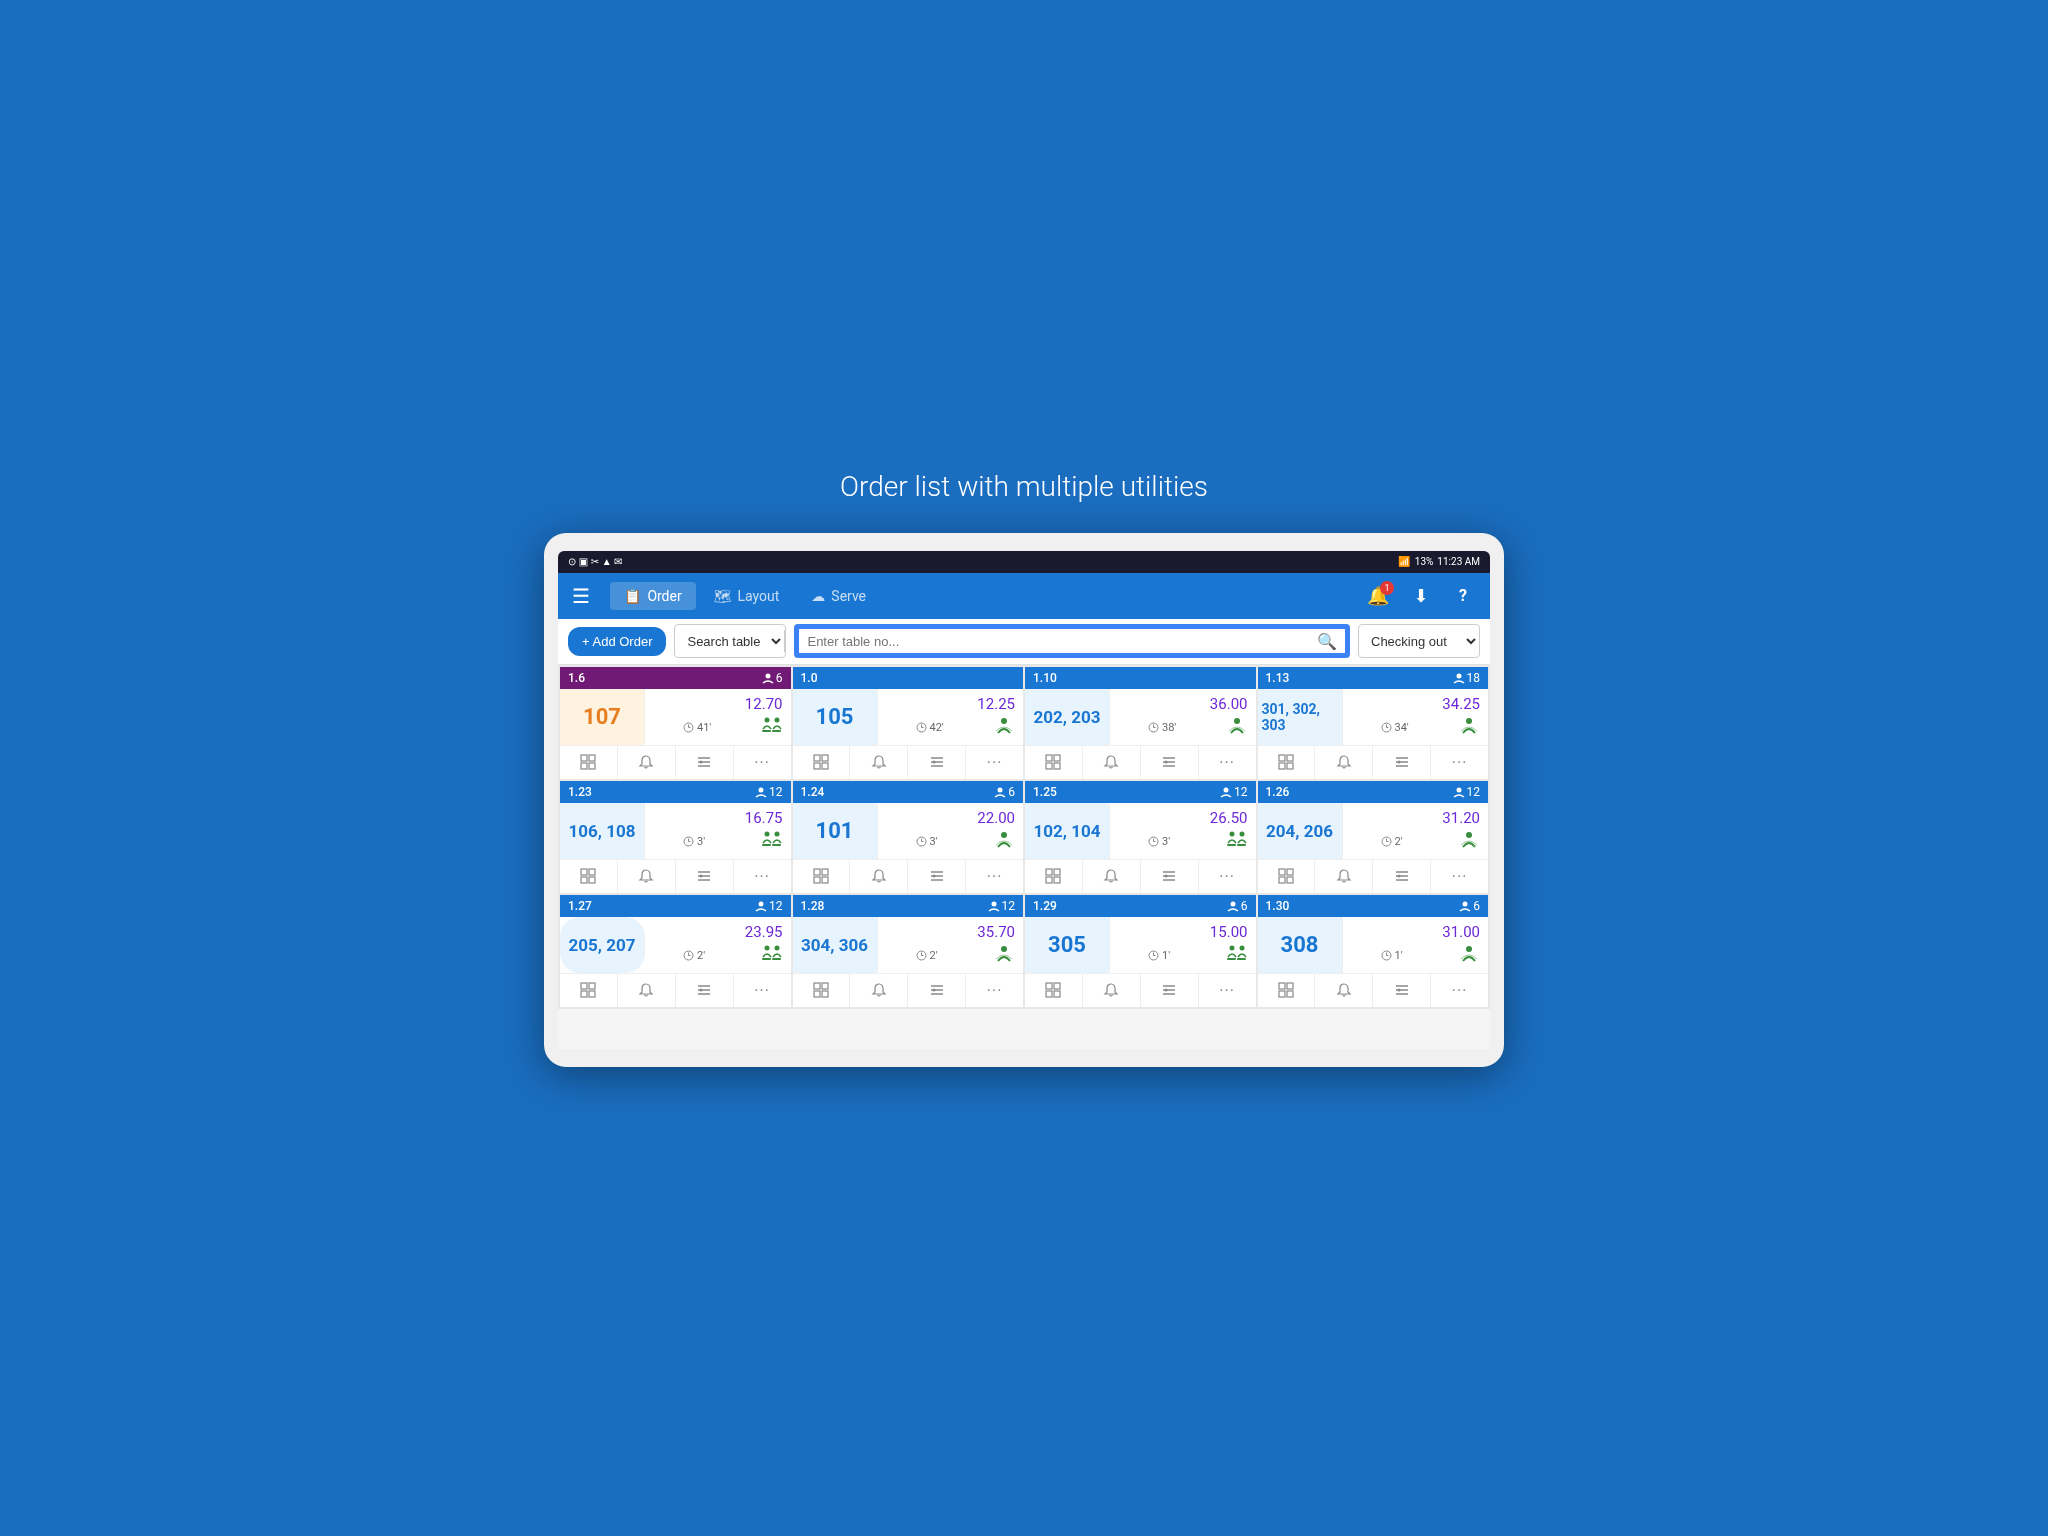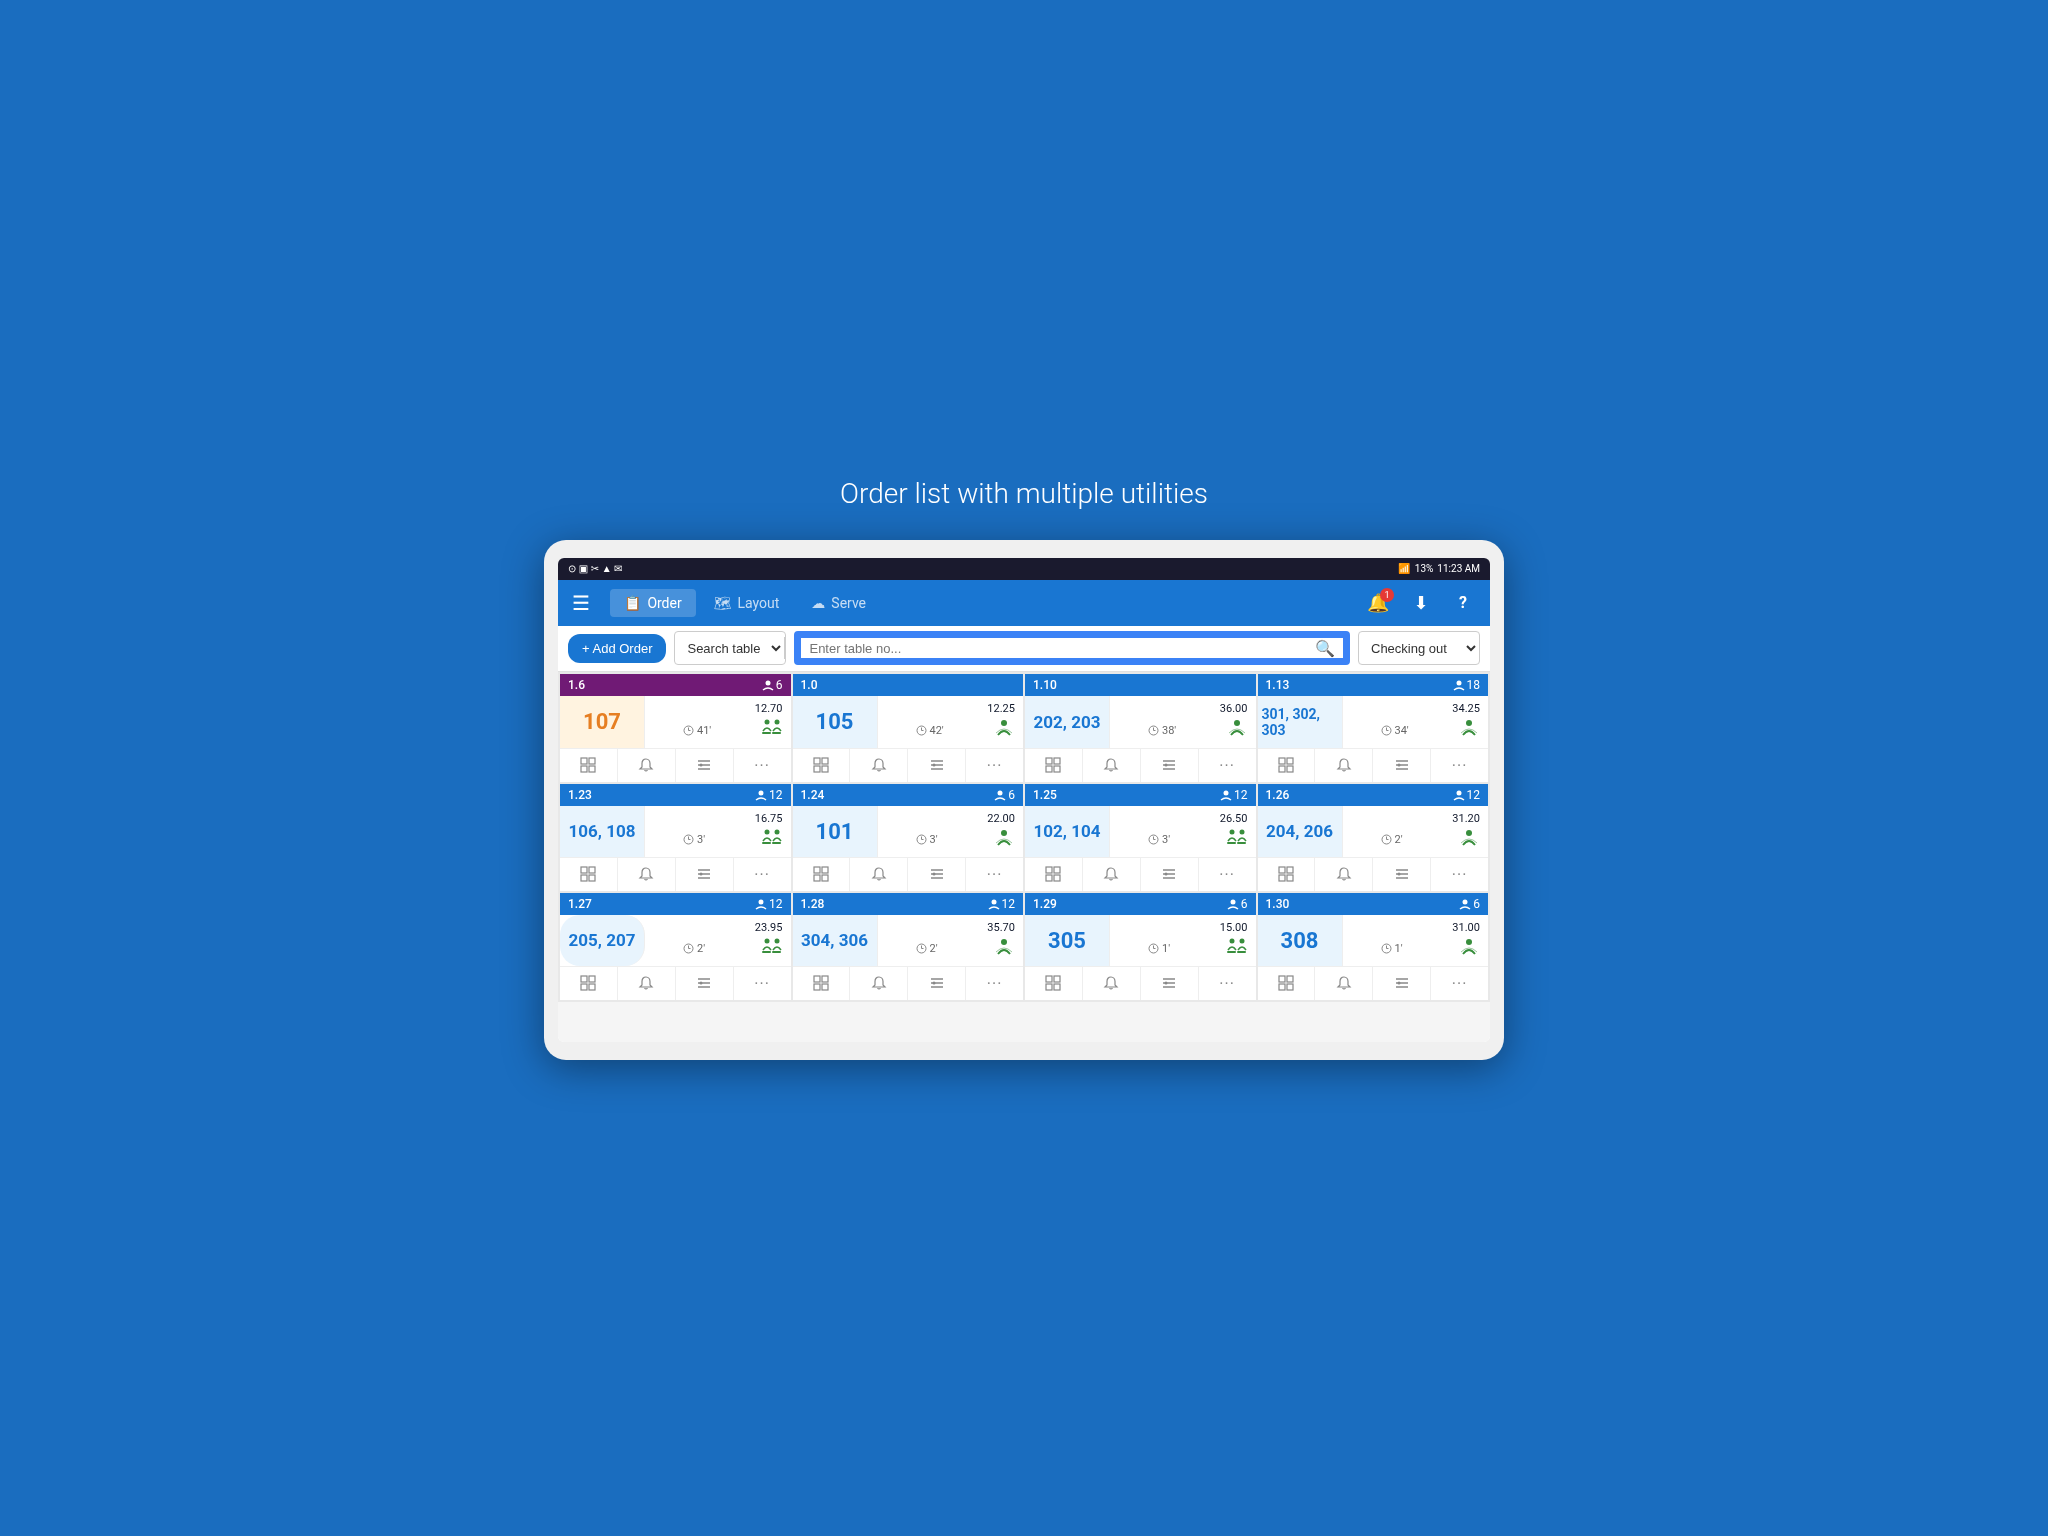--- a/index.html
+++ b/index.html
@@ -214,22 +214,22 @@
     }
     .order-info-cell {
       flex: 1;
       display: flex;
       flex-direction: column;
       justify-content: center;
       padding: 6px 8px;
       gap: 4px;
     }
     .order-amount {
-      font-size: 11px;
-      color: #0f172a;
+      font-size: 15px;
+      color: #6d28d9;
       text-align: right;
     }
     .order-meta {
       display: flex;
       align-items: center;
       justify-content: space-between;
     }
     .order-time {
       font-size: 11px;
       color: #666;
@@ -314,21 +314,21 @@
     <div class="toolbar">
       <button class="btn-add-order">+ Add Order</button>
 
       <div class="search-table-wrapper">
         <select class="search-table-select">
           <option>Search table</option>
         </select>
         <span class="search-table-divider"></span>
       </div>
 
-      <div style="display:flex;align-items:center;flex:1;border:7px solid #3b82f6;border-radius:4px;height:34px;overflow:hidden;">
+      <div style="display:flex;align-items:center;flex:1;border:5px solid #3b82f6;border-radius:4px;height:34px;overflow:hidden;">
         <input class="table-search-input" style="border: none; height: 100%; flex: 1 1 0%; padding: 0px 8px; font-size: 13px; outline: none; color: rgb(170, 170, 170);" placeholder="Enter table no...">
         <button class="search-icon-btn">
           <span>🔍</span>
         </button>
       </div>
 
       <div class="checkout-select-wrapper">
         <select class="checkout-select">
           <option>Checking out</option>
           <option>All tables</option>

